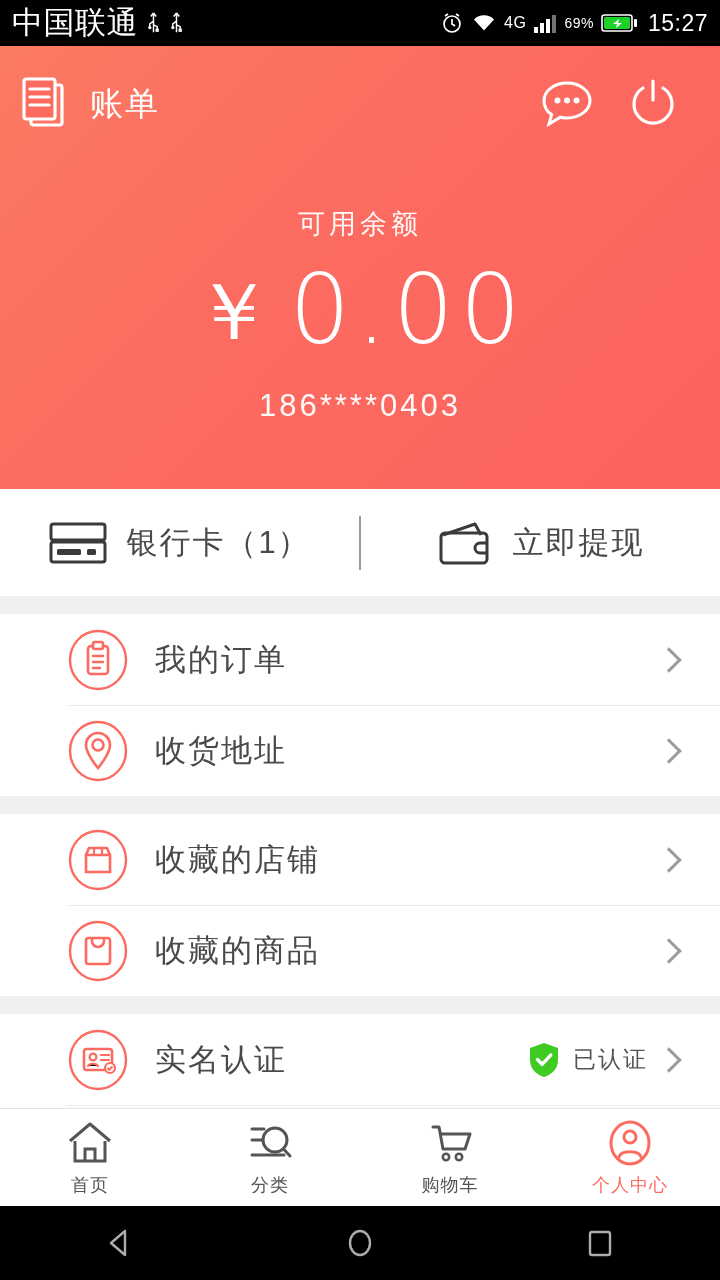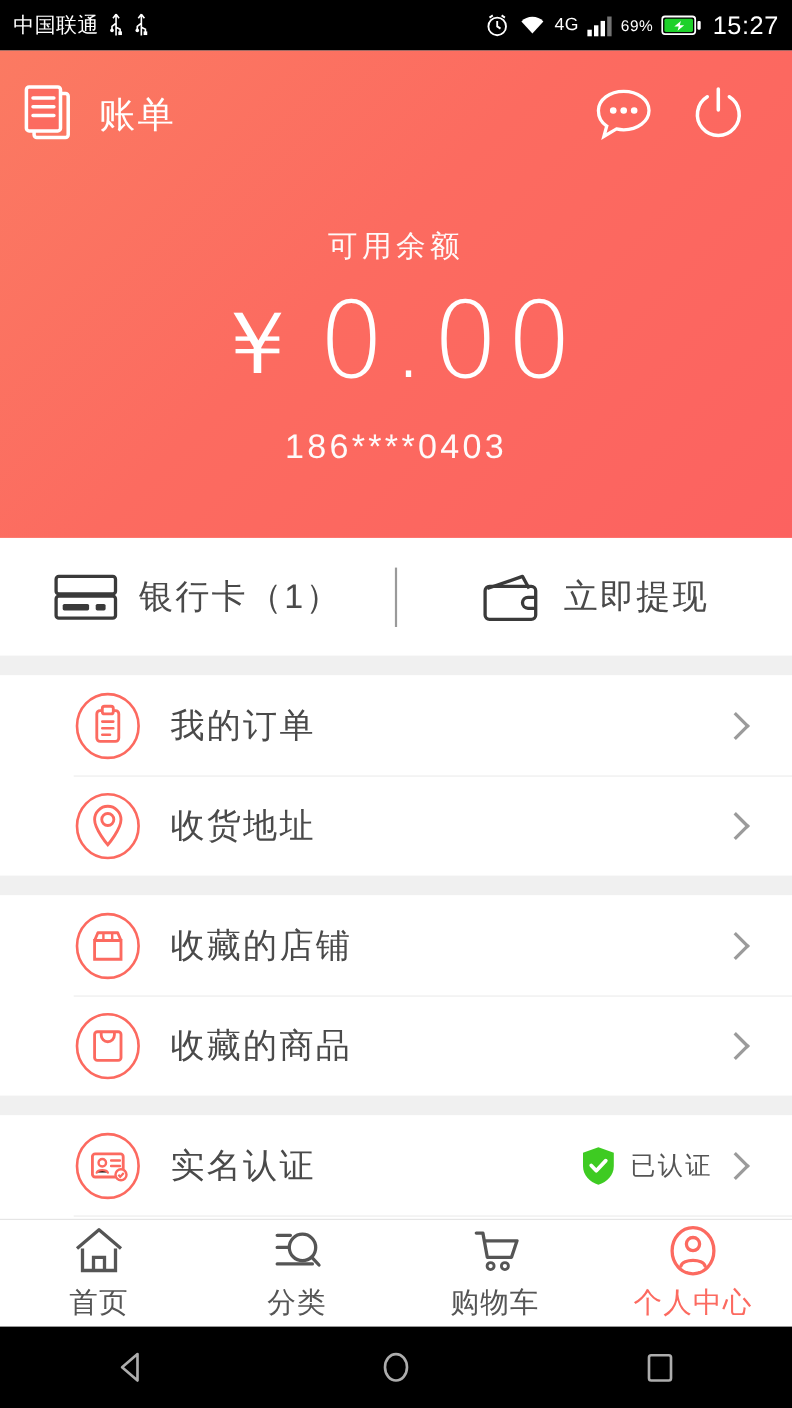--- a/index.html
+++ b/index.html
@@ -11,21 +11,21 @@
   }
   .phone { position:relative; width:720px; height:1280px; background:#fff; overflow:hidden; }
 
   
   .statusbar {
     height:46px; background:#000; color:#fff;
     display:flex; align-items:center; justify-content:space-between;
     padding:0 12px; font-size:22px; letter-spacing:.5px;
   }
   .sb-left { display:flex; align-items:center; gap:8px; }
-  .sb-carrier { font-size:19px; }
+  .sb-carrier { font-size:31px; }
   .sb-right { display:flex; align-items:center; gap:7px; }
   .sb-right .pct { font-size:14px; }
   .sb-time { font-size:23px; margin-left:2px; }
   .usb-ico { width:15px; height:24px; }
 
   
   .header {
     position:relative; height:443px;
     background:linear-gradient(135deg,#fb7a62 0%,#fc6b60 45%,#fc6260 100%);
     color:#fff;
@@ -73,21 +73,21 @@
   .row-status { font-size:23px; color:#555; letter-spacing:2px; }
   .chev { width:18px; height:18px; border-right:3px solid #9b9b9b; border-top:3px solid #9b9b9b; transform:rotate(45deg); }
 
   
   .tabbar {
     position:absolute; left:0; right:0; bottom:74px; height:98px;
     background:#fff; border-top:1px solid #e3e3e3;
     display:flex; align-items:center;
   }
   .tab { flex:1; display:flex; flex-direction:column; align-items:center; justify-content:center; gap:6px; }
-  .tab-label { font-size:26px; color:#555; letter-spacing:1px;font-family:Liberation Serif, serif; }
+  .tab-label { font-size:18px; color:#555; letter-spacing:1px;font-family:Liberation Serif, serif; }
   .tab.active .tab-label { color:#fc6a60; }
 
   
   .navbar {
     position:absolute; left:0; right:0; bottom:0; height:74px; background:#000;
     display:flex; align-items:center; justify-content:space-around;
   }
   .navbar svg { opacity:.85; }
 </style>
 </head>

